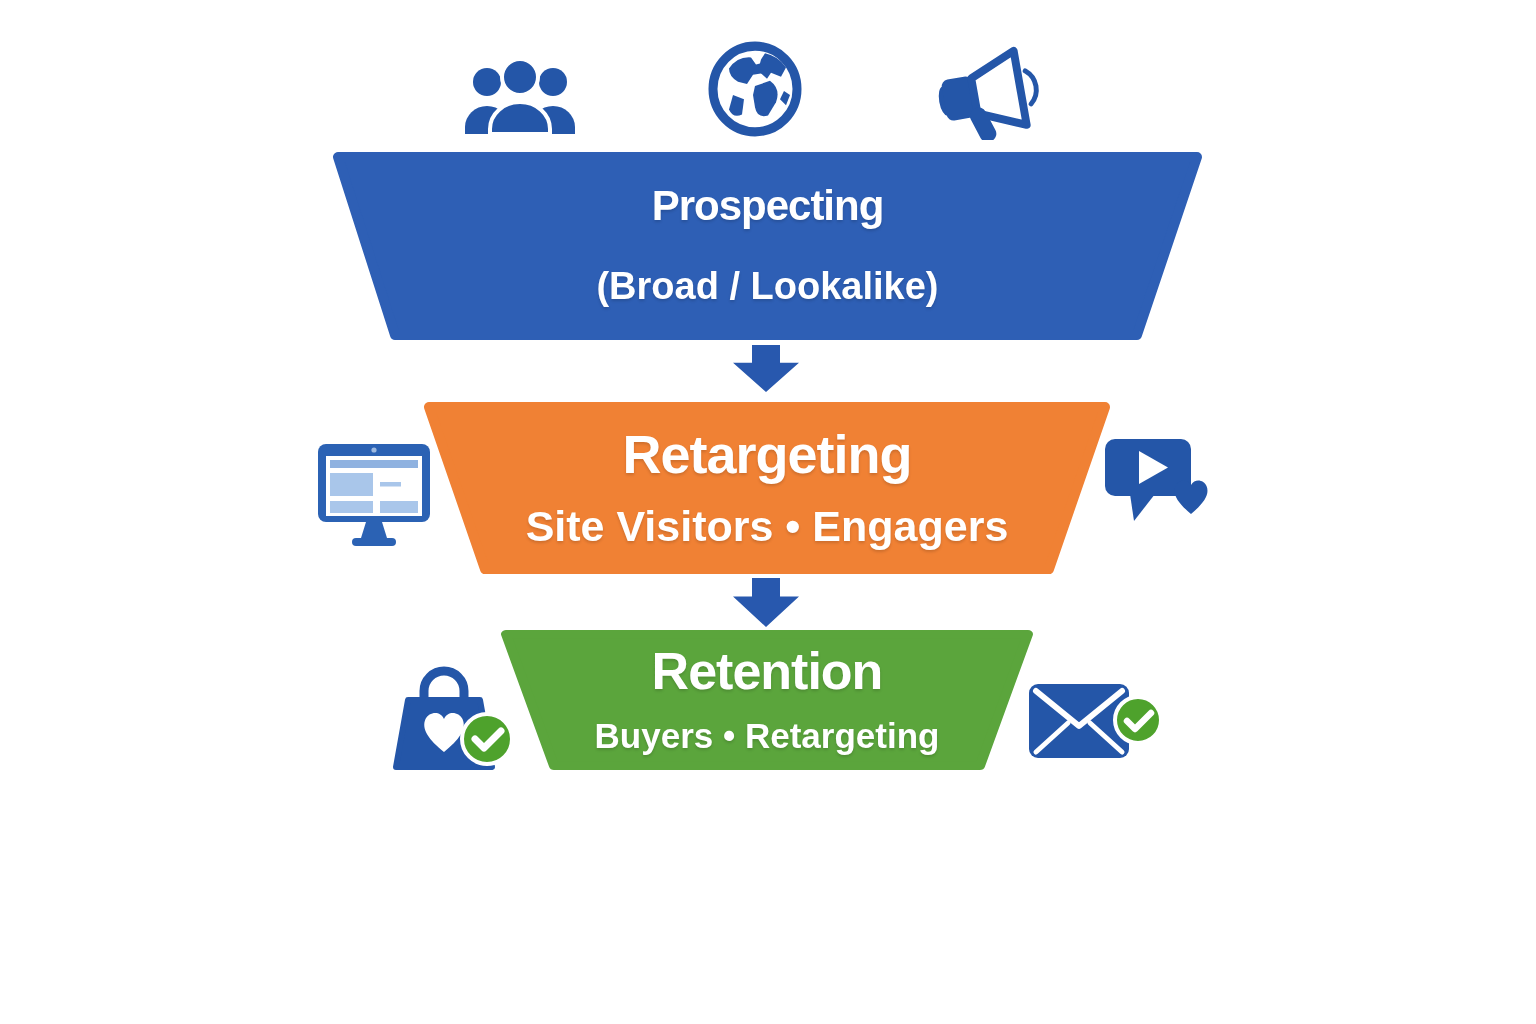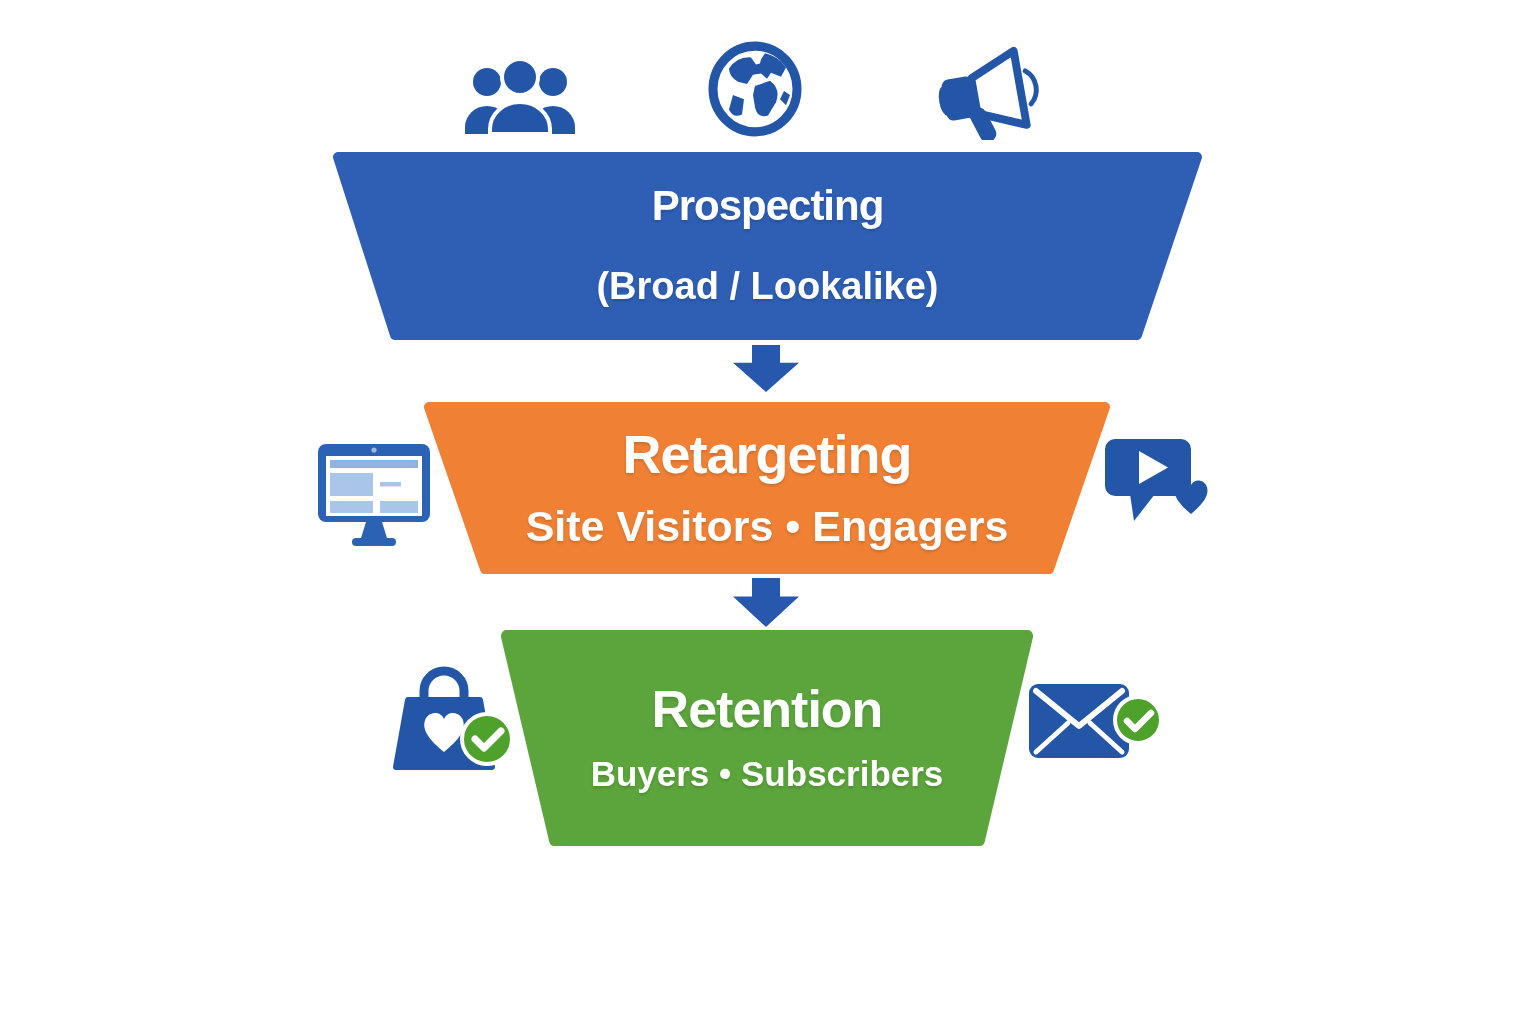--- a/index.html
+++ b/index.html
@@ -129,27 +129,27 @@
 <div class="abs" style="left:390px;top:662px;width:124px;height:112px;">
   <svg viewBox="0 0 124 112" width="124" height="112">
     <path d="M34 44 V 29 a 20 20 0 0 1 40 0 V 44" stroke="#2456a8" stroke-width="9" fill="none"></path>
     <path d="M18 38 H 90 L 102 105 H 6 Z" fill="#2456a8" stroke="#2456a8" stroke-width="6" stroke-linejoin="round"></path>
     <path d="M54 90 C 39 78 31 67 35.5 57 C 39 50 50 48 54 57 C 58 48 69 50 72.5 57 C 77 67 69 78 54 90 Z" fill="#ffffff"></path>
     <circle cx="97" cy="77" r="25" fill="#4ea22c" stroke="#ffffff" stroke-width="4"></circle>
     <path d="M85 77 l9 9 l17 -17" stroke="#ffffff" stroke-width="7" fill="none" stroke-linecap="round" stroke-linejoin="round"></path>
   </svg>
 </div>
 
-<div id="stage-retention" class="stage" style="left:501px;top:630px;width:532px;height:216px;">
+<div id="stage-retention" class="stage" style="left:501px;top:630px;width:532px;height:140px;">
   <svg viewBox="0 0 532 172" preserveAspectRatio="none">
     <polygon points="5,5 527,5 479,167 53,167" fill="#5ba53c" stroke="#5ba53c" stroke-width="10" stroke-linejoin="round"></polygon>
   </svg>
   <div class="stage-text">
     <div class="stage-title">Retention</div>
-    <div class="stage-subtitle">Buyers • Subscribers</div>
+    <div class="stage-subtitle">Buyers • Retargeting</div>
   </div>
 </div>
 
 <div class="abs" style="left:1028px;top:680px;width:138px;height:84px;">
   <svg viewBox="0 0 138 84" width="138" height="84">
     <rect x="1" y="4" width="100" height="74" rx="9" fill="#2456a8"></rect>
     <polyline points="8,11 51,46 94,11" stroke="#ffffff" stroke-width="6" fill="none" stroke-linecap="round" stroke-linejoin="round"></polyline>
     <line x1="8" y1="72" x2="40" y2="43" stroke="#ffffff" stroke-width="5" stroke-linecap="round"></line>
     <line x1="94" y1="72" x2="62" y2="43" stroke="#ffffff" stroke-width="5" stroke-linecap="round"></line>
     <circle cx="110" cy="40" r="23" fill="#4ea22c" stroke="#ffffff" stroke-width="4"></circle>

